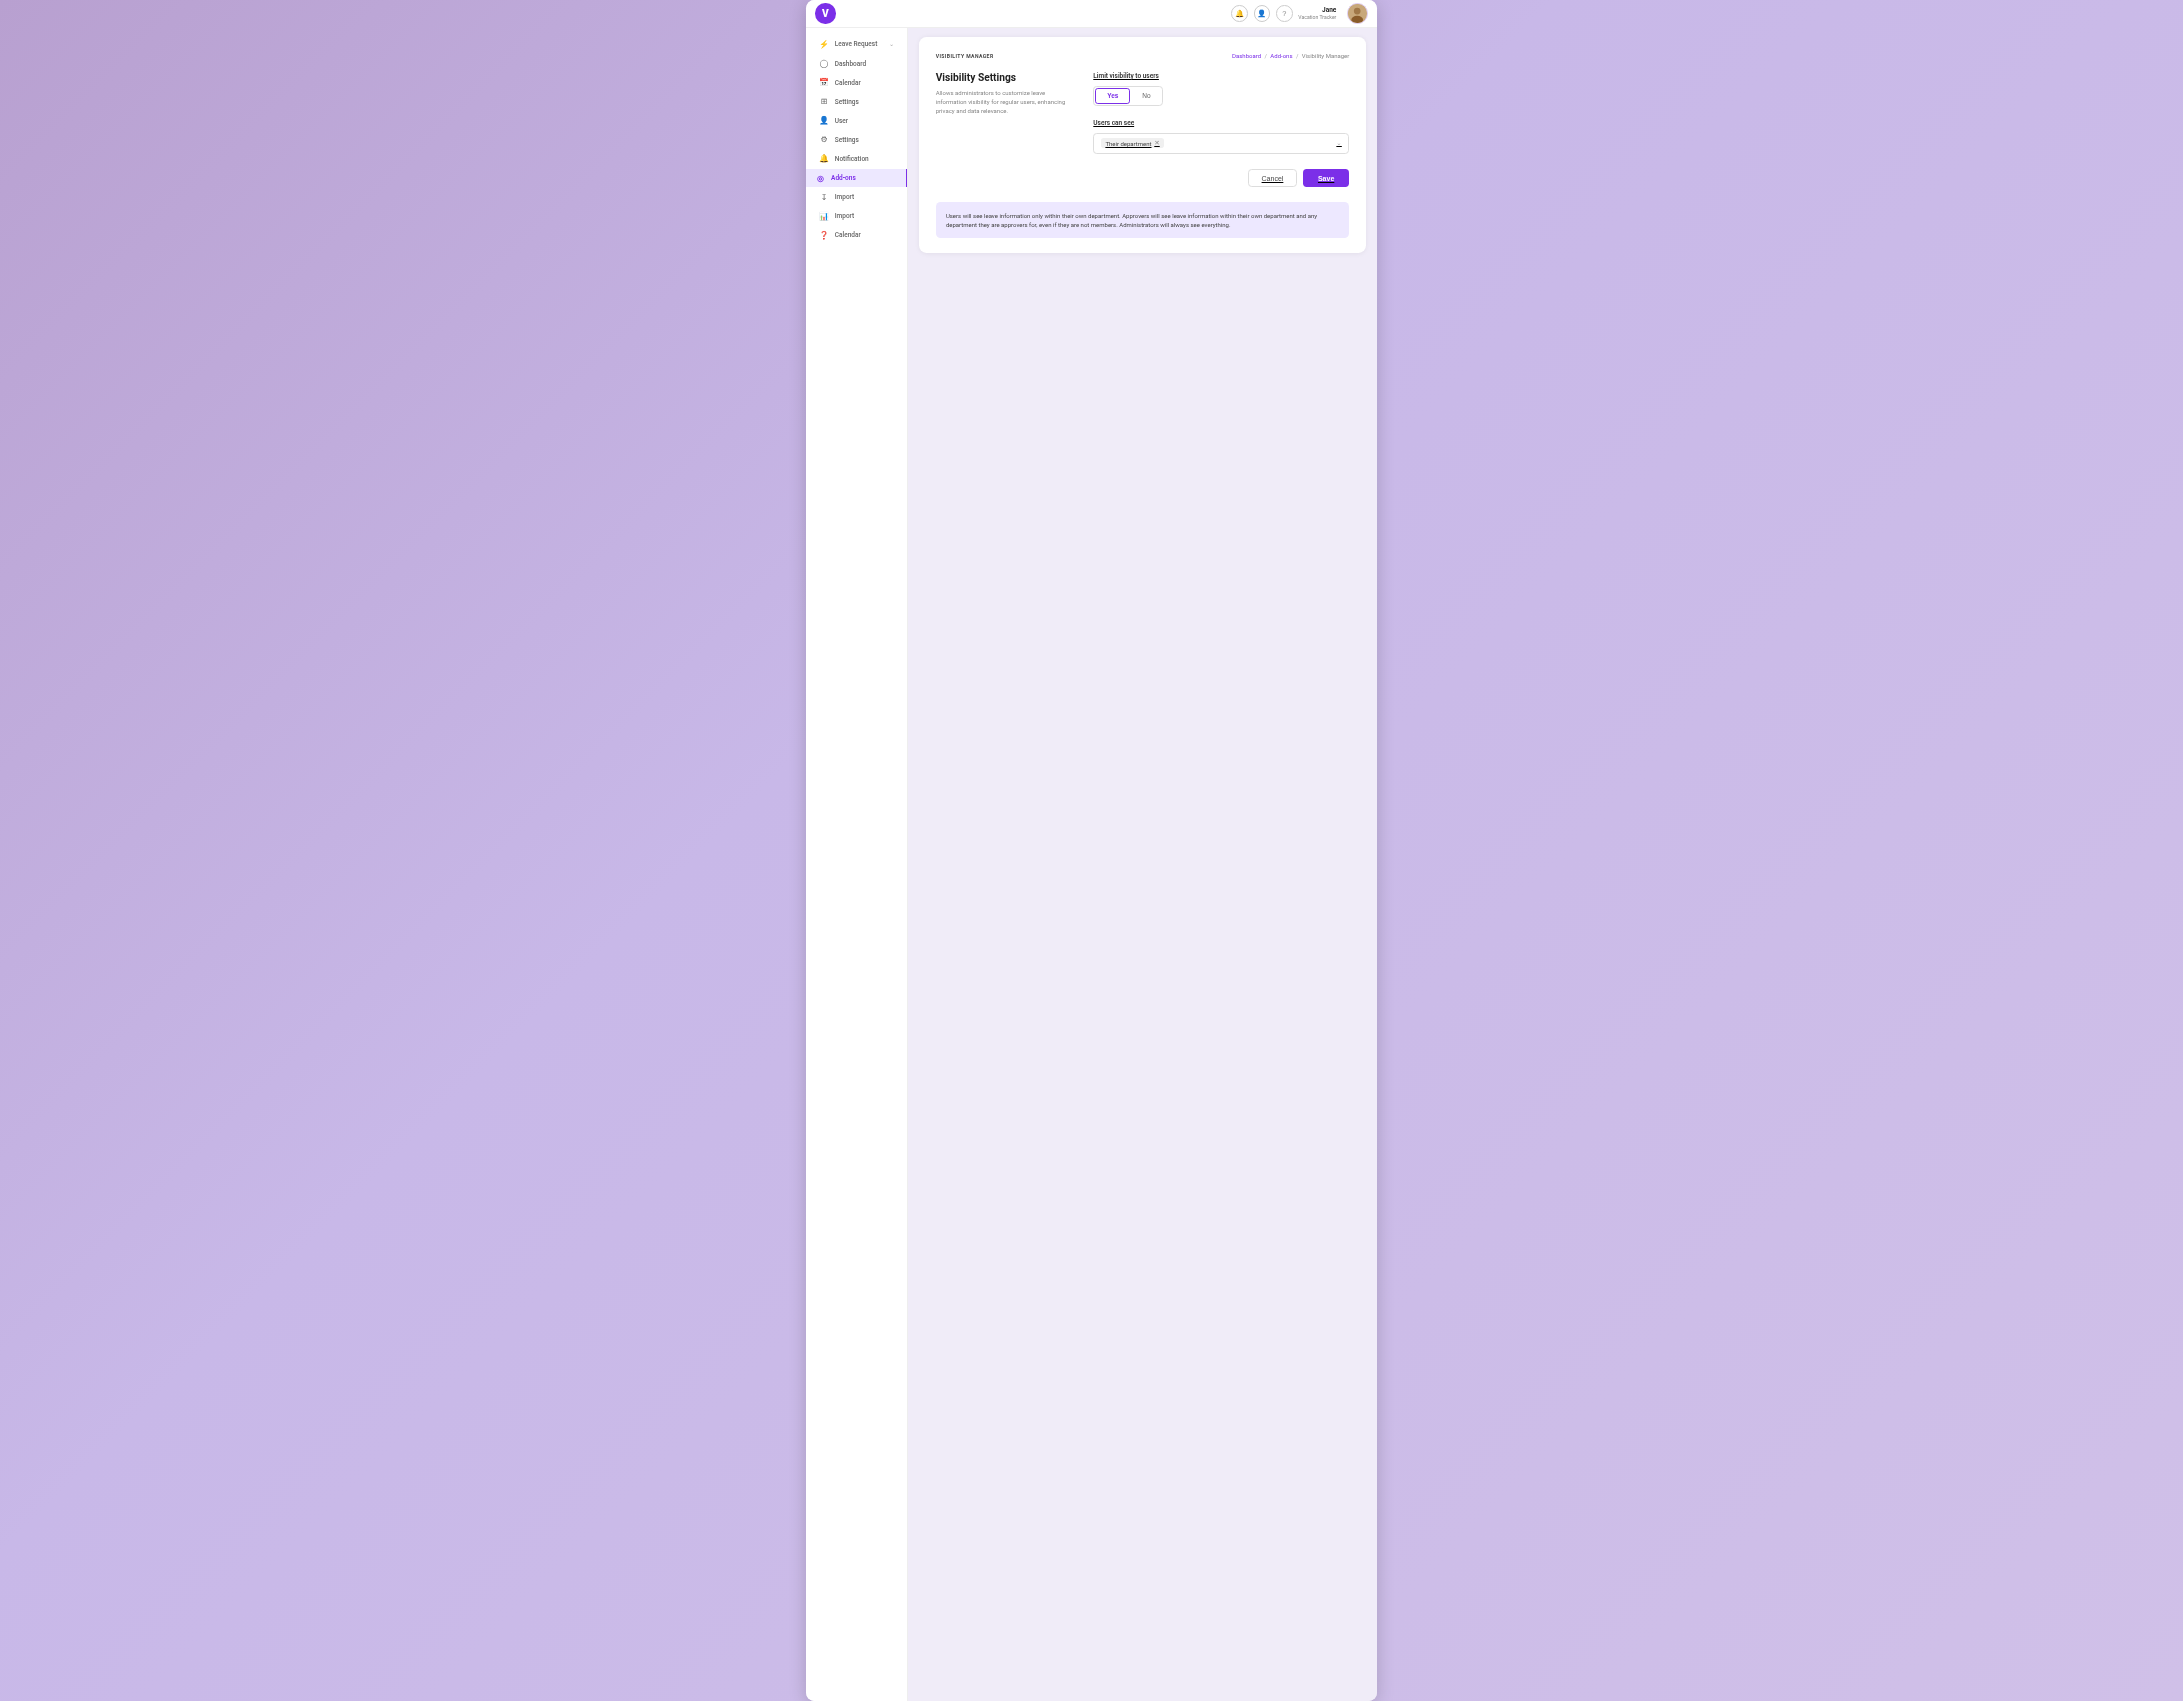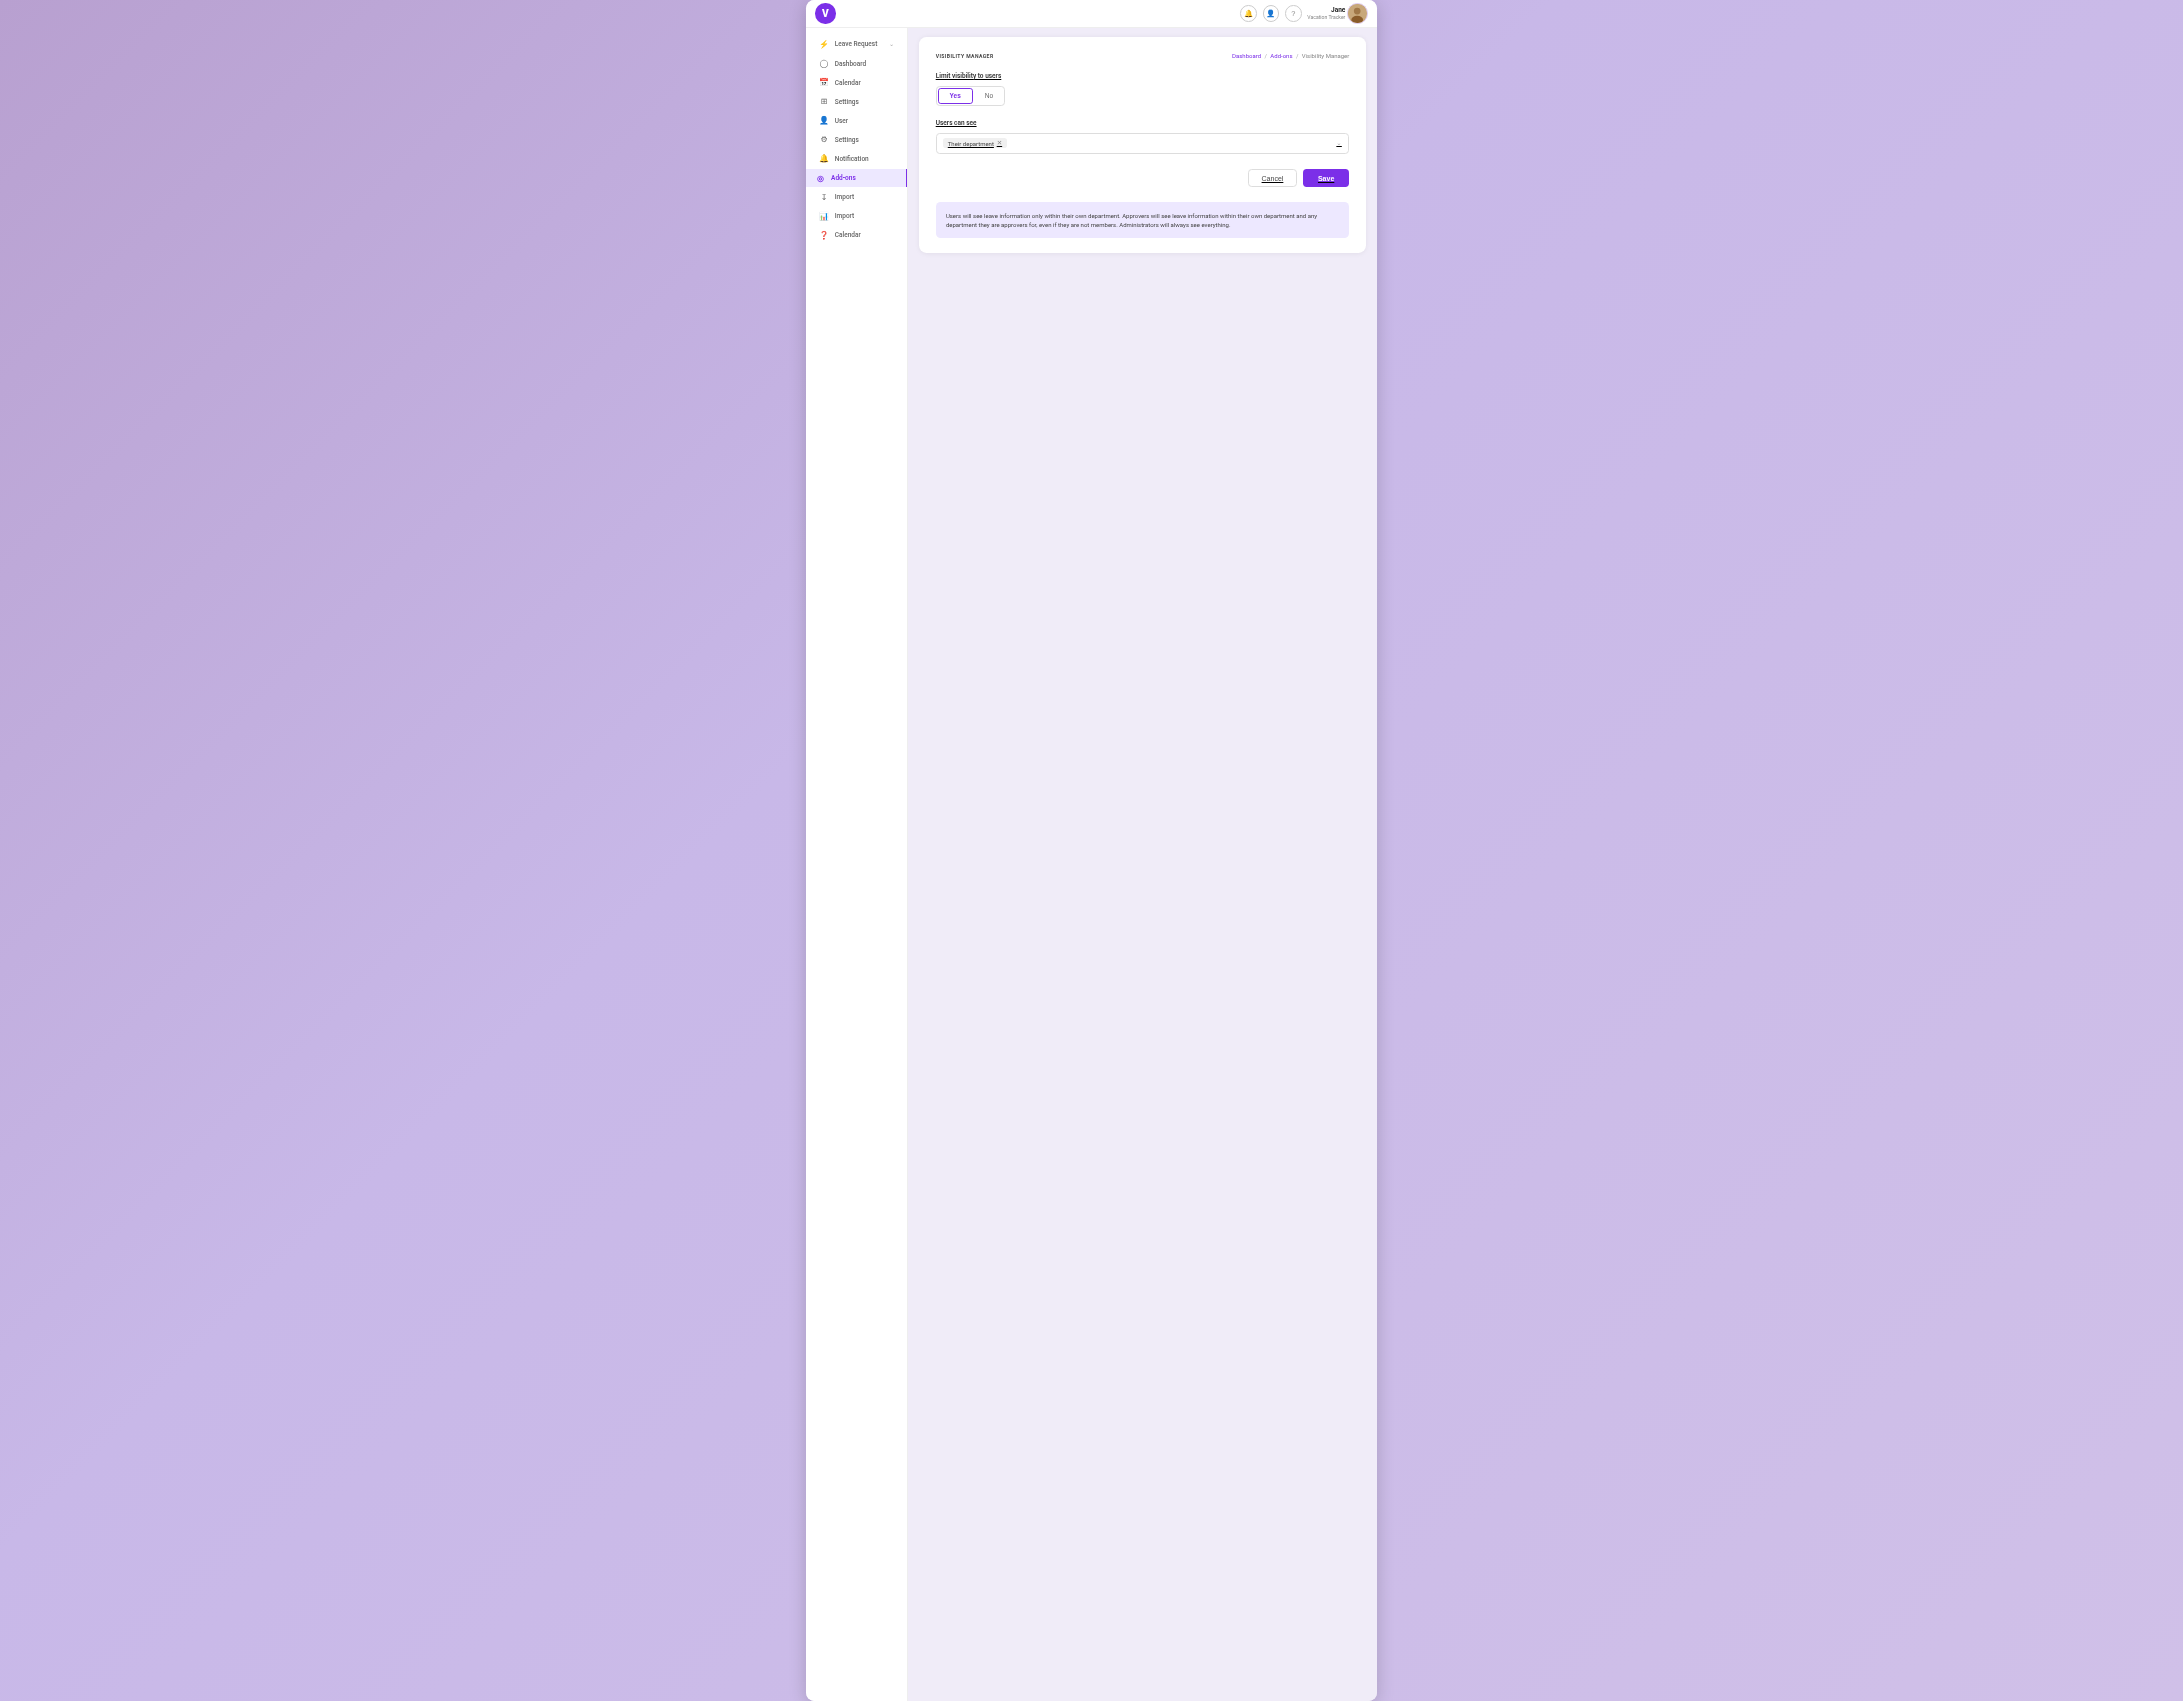--- a/index.html
+++ b/index.html
@@ -60,21 +60,21 @@
       cursor: pointer;
       display: flex;
       align-items: center;
       justify-content: center;
       color: #888;
       font-size: 7.4px;
     }
     .topbar-user {
       display: flex;
       align-items: center;
-      gap: 2px;
+      gap: 11px;
     }
     .topbar-user-info {
       text-align: right;
     }
     .topbar-user-name {
       font-weight: 700;
       font-size: 6.5px;
       color: #222;
     }
     .topbar-user-subtitle {
@@ -438,20 +438,24 @@
           <nav class="breadcrumb">
             <a href="#">Dashboard</a>
             <span class="breadcrumb-sep"> / </span>
             <a href="#">Add-ons</a>
             <span class="breadcrumb-sep">/ </span>
             <span>Visibility Manager</span>
           </nav>
         </div>
 
         <div class="settings-section">
+          <div class="settings-left">
+            <h2 class="settings-title">Visibility Settings</h2>
+            <p class="settings-desc">Allows administrators to customize leave information visibility for regular users, enhancing privacy and data relevance.</p>
+          </div>
 
           <div class="settings-right">
             
             <div class="field-label">Limit visibility to users</div>
             <div class="toggle-group">
               <button class="toggle-btn active">Yes</button>
               <button class="toggle-btn">No</button>
             </div>
 
             

